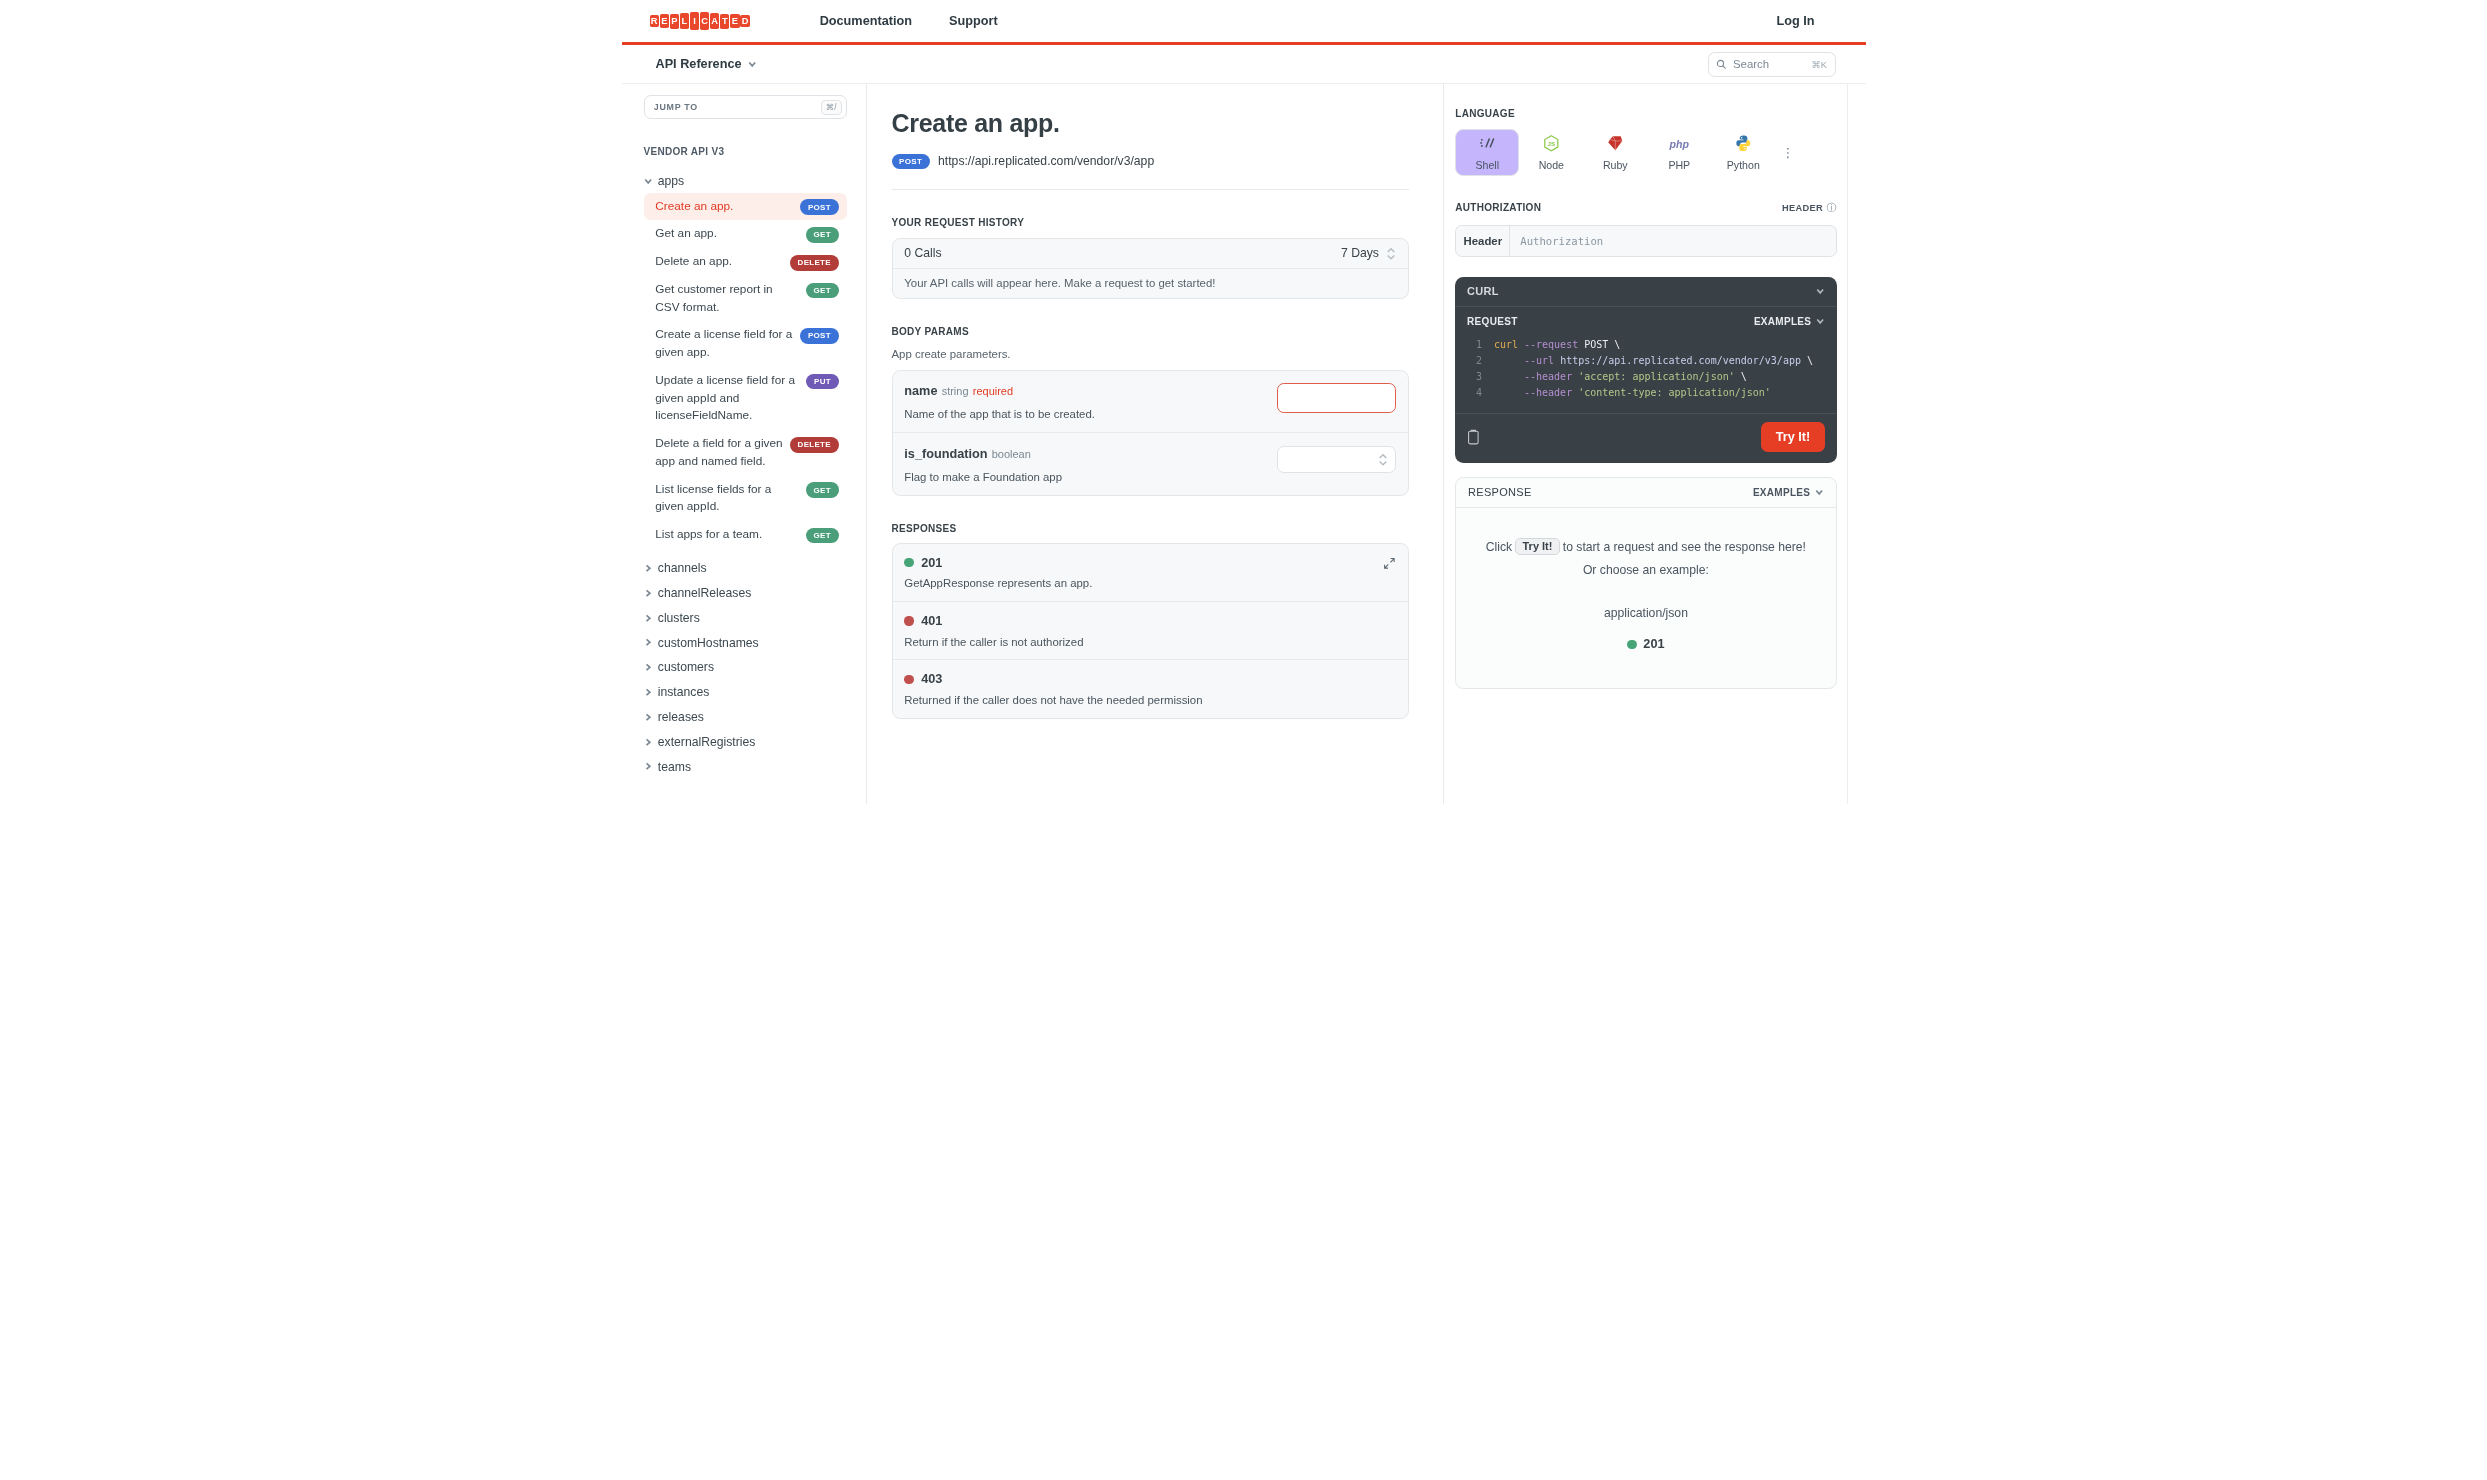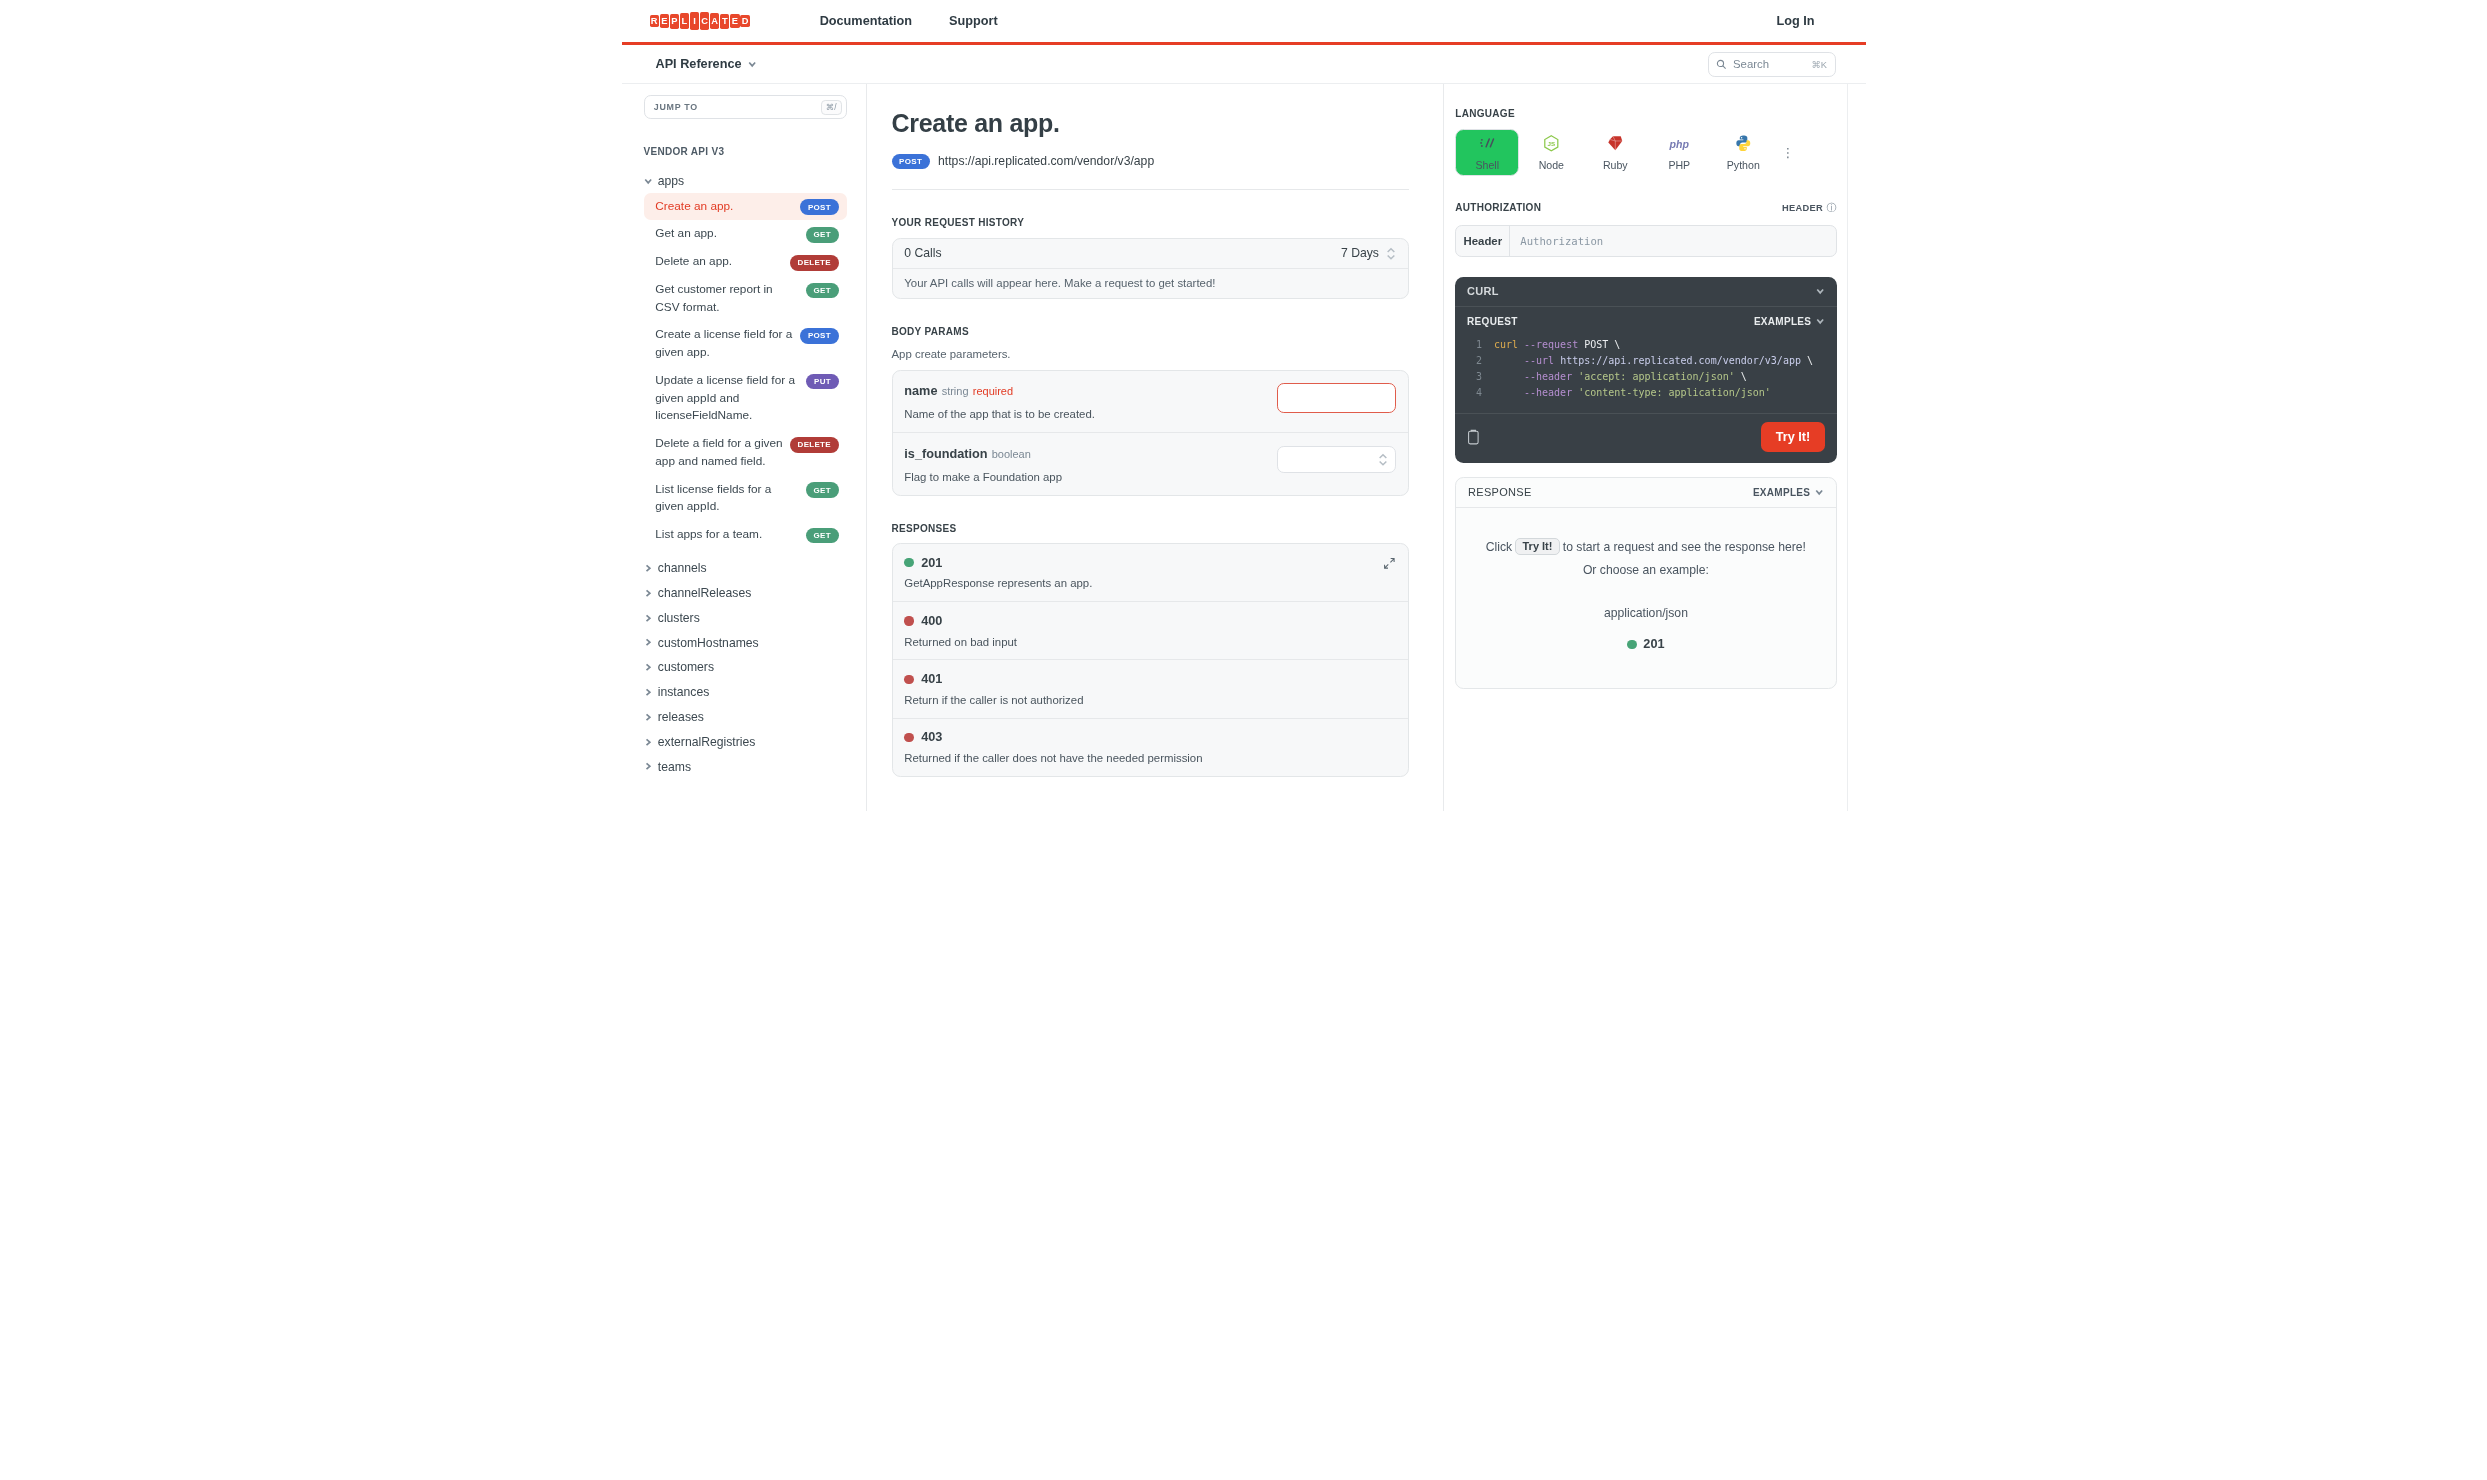--- a/index.html
+++ b/index.html
@@ -92,21 +92,21 @@
   .resp-code { display:flex; align-items:center; gap:7.6px; }
   .dot { width:9.3px; height:9.3px; border-radius:50%; }
   .resp-code b { font-size:12.7px; color:#384248; }
   .resp-desc { margin-top:7.6px; font-size:11.4px; color:#49545d; }
   .expand { position:absolute; top:13.5px; right:11.8px; width:12.7px; height:12.7px; cursor:pointer; }
 
   
   .langs { display:flex; align-items:flex-start; margin-top:10px; }
   .lang { width:64px; height:47px; display:flex; flex-direction:column; align-items:center;
     justify-content:center; gap:5.9px; cursor:pointer; border:0.8px solid transparent; border-radius:8.4px; }
-  .lang.sel { border-color:#dfe2e6; background:#22c55e; }
+  .lang.sel { border-color:#dfe2e6; background:#c4b5fd; }
   .lang .ln { font-size:10.6px; color:#4a5560; }
   .lang-more { width:25px; height:47px; display:flex; align-items:center; justify-content:center;
     font-size:12.7px; color:#6a7680; cursor:pointer; letter-spacing:0; }
   .auth-row { display:flex; align-items:center; margin-top:25px; }
   .auth-right { margin-left:auto; display:flex; align-items:center; gap:3.4px; }
   .auth-right .hl { font-size:9.3px; font-weight:700; letter-spacing:0.3px; color:#4a5560; }
   .info { font-size:10px; color:#7b8894; }
   .auth-group { margin-top:10px; height:32px; border:0.8px solid #e0e3e6; border-radius:6.8px;
     background:#f7f8f9; display:flex; overflow:hidden; }
   .auth-label { width:54px; display:flex; align-items:center; justify-content:center;
@@ -362,27 +362,20 @@
               <b>201</b>
             </div>
             <div class="resp-desc">GetAppResponse represents an app.</div>
             <span class="expand"><svg width="12.7" height="12.7" viewBox="0 0 24 24" fill="none" stroke="#5b6770" stroke-width="2">
                 <path d="M14 10l7-7M14.5 3H21v6.5M10 14l-7 7M3 14.5V21h6.5"></path>
               </svg></span>
           </div>
           <div class="resp-row">
             <div class="resp-code">
               <span class="dot" style="background: rgb(192, 80, 78);"></span>
-              <b>400</b>
-            </div>
-            <div class="resp-desc">Returned on bad input</div>
-          </div>
-          <div class="resp-row">
-            <div class="resp-code">
-              <span class="dot" style="background: rgb(192, 80, 78);"></span>
               <b>401</b>
             </div>
             <div class="resp-desc">Return if the caller is not authorized</div>
           </div>
           <div class="resp-row">
             <div class="resp-code">
               <span class="dot" style="background: rgb(192, 80, 78);"></span>
               <b>403</b>
             </div>
             <div class="resp-desc">Returned if the caller does not have the needed permission</div>

